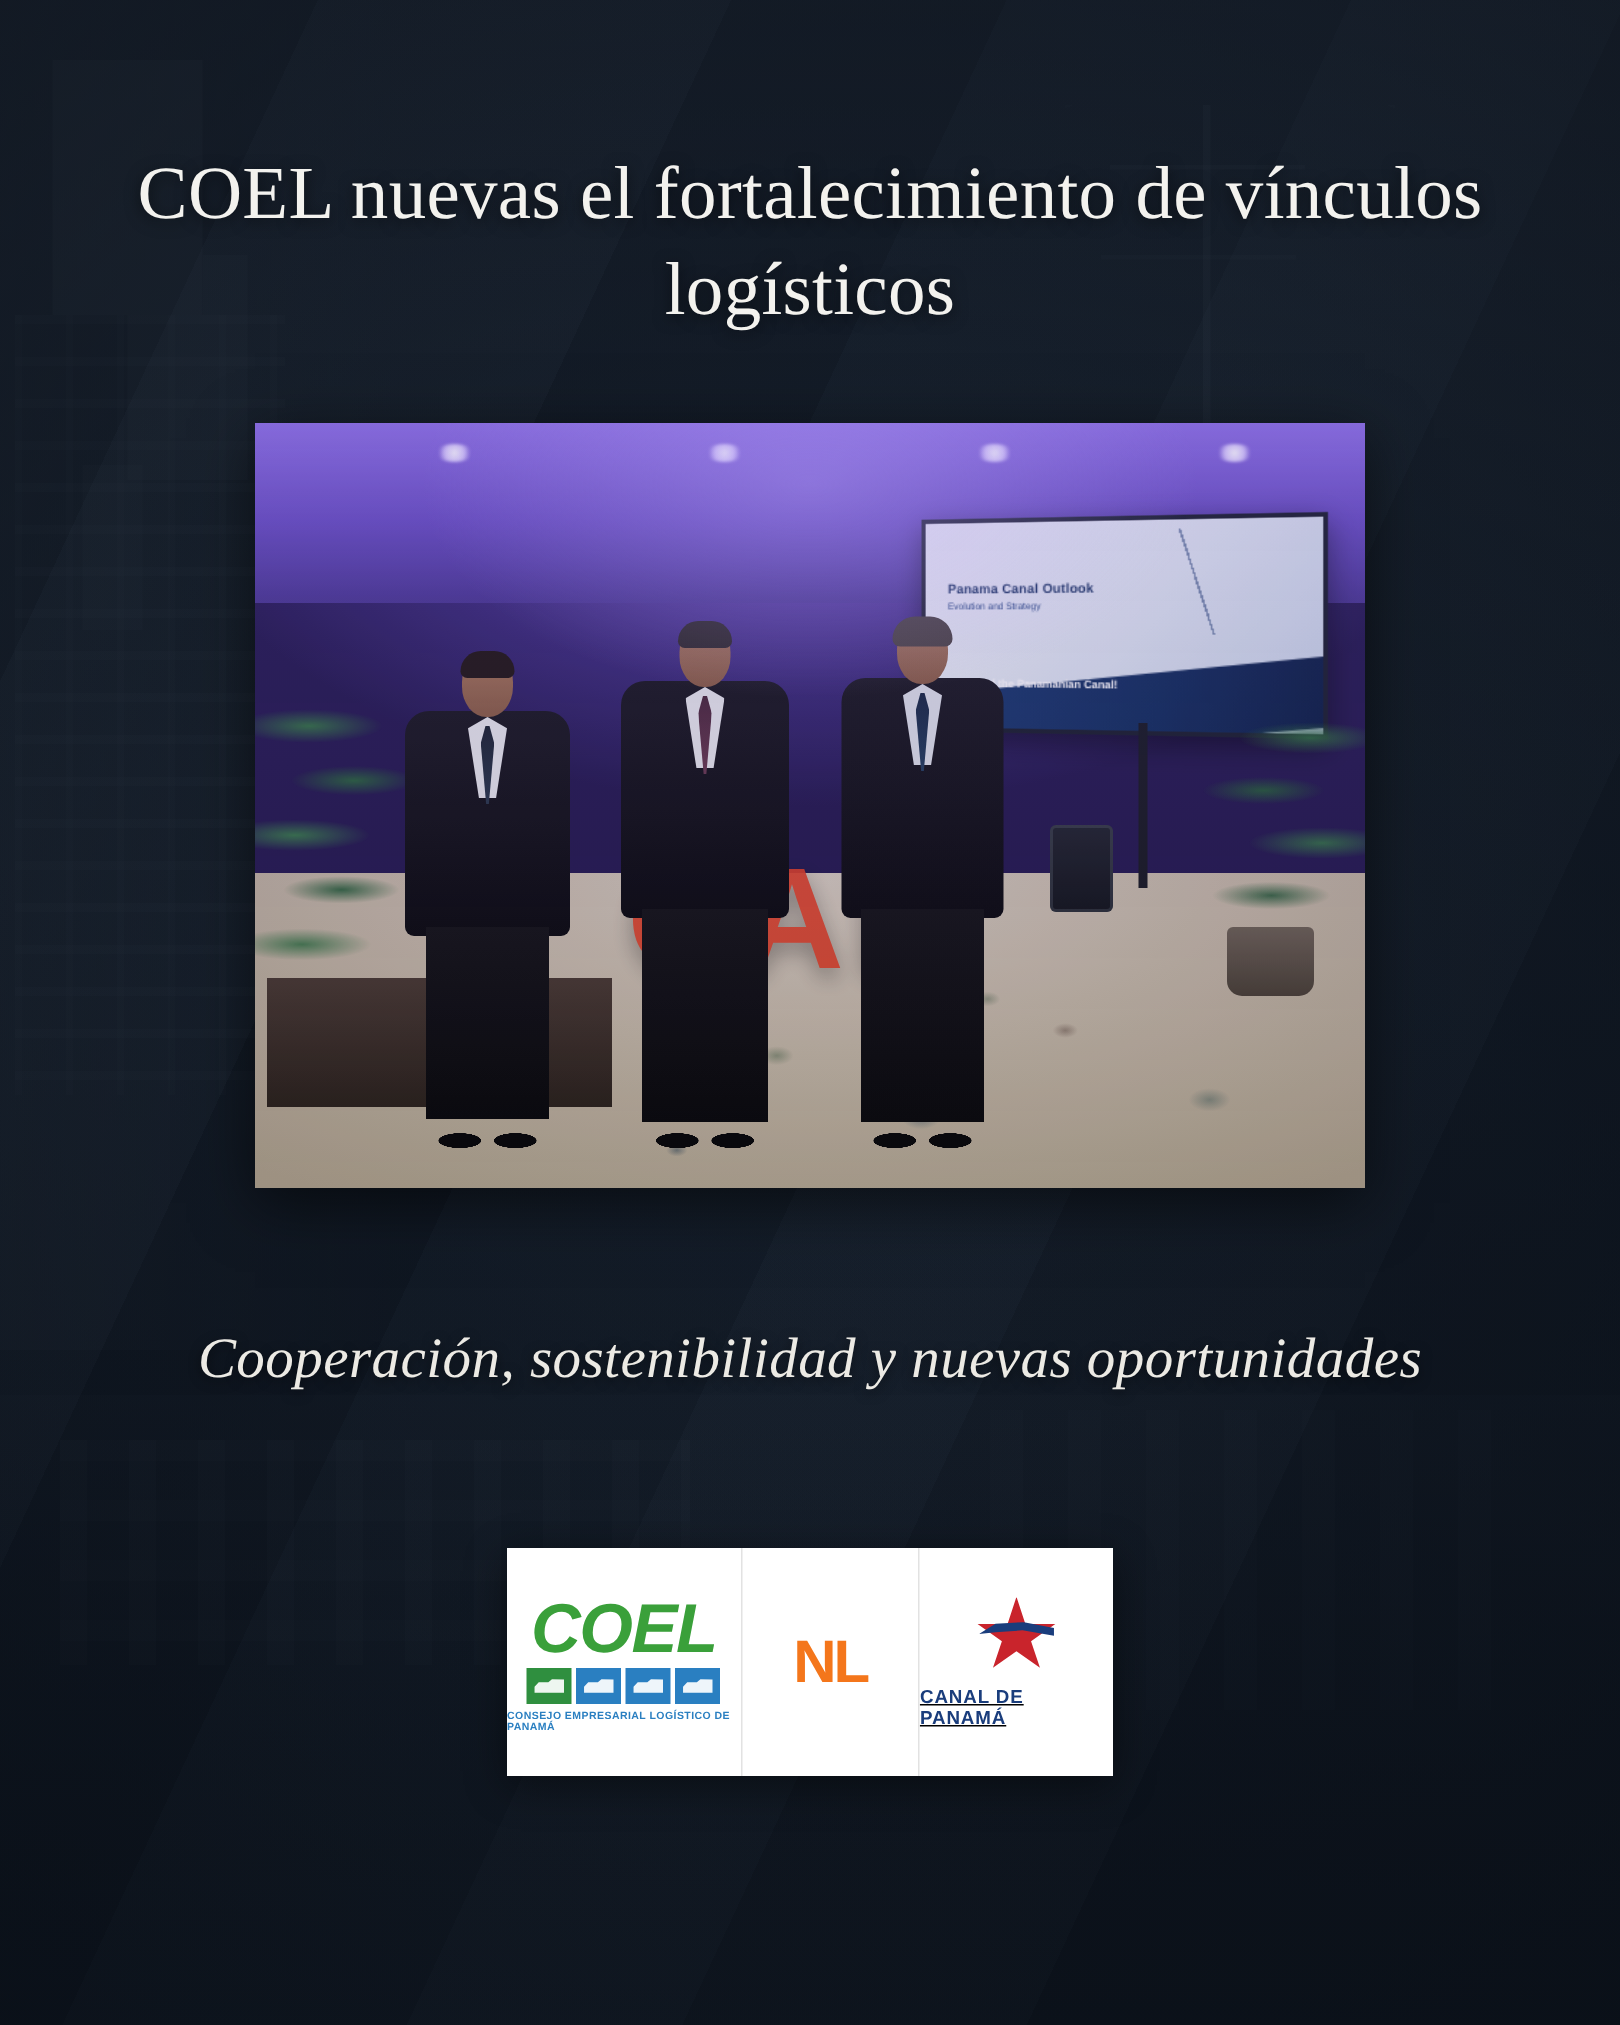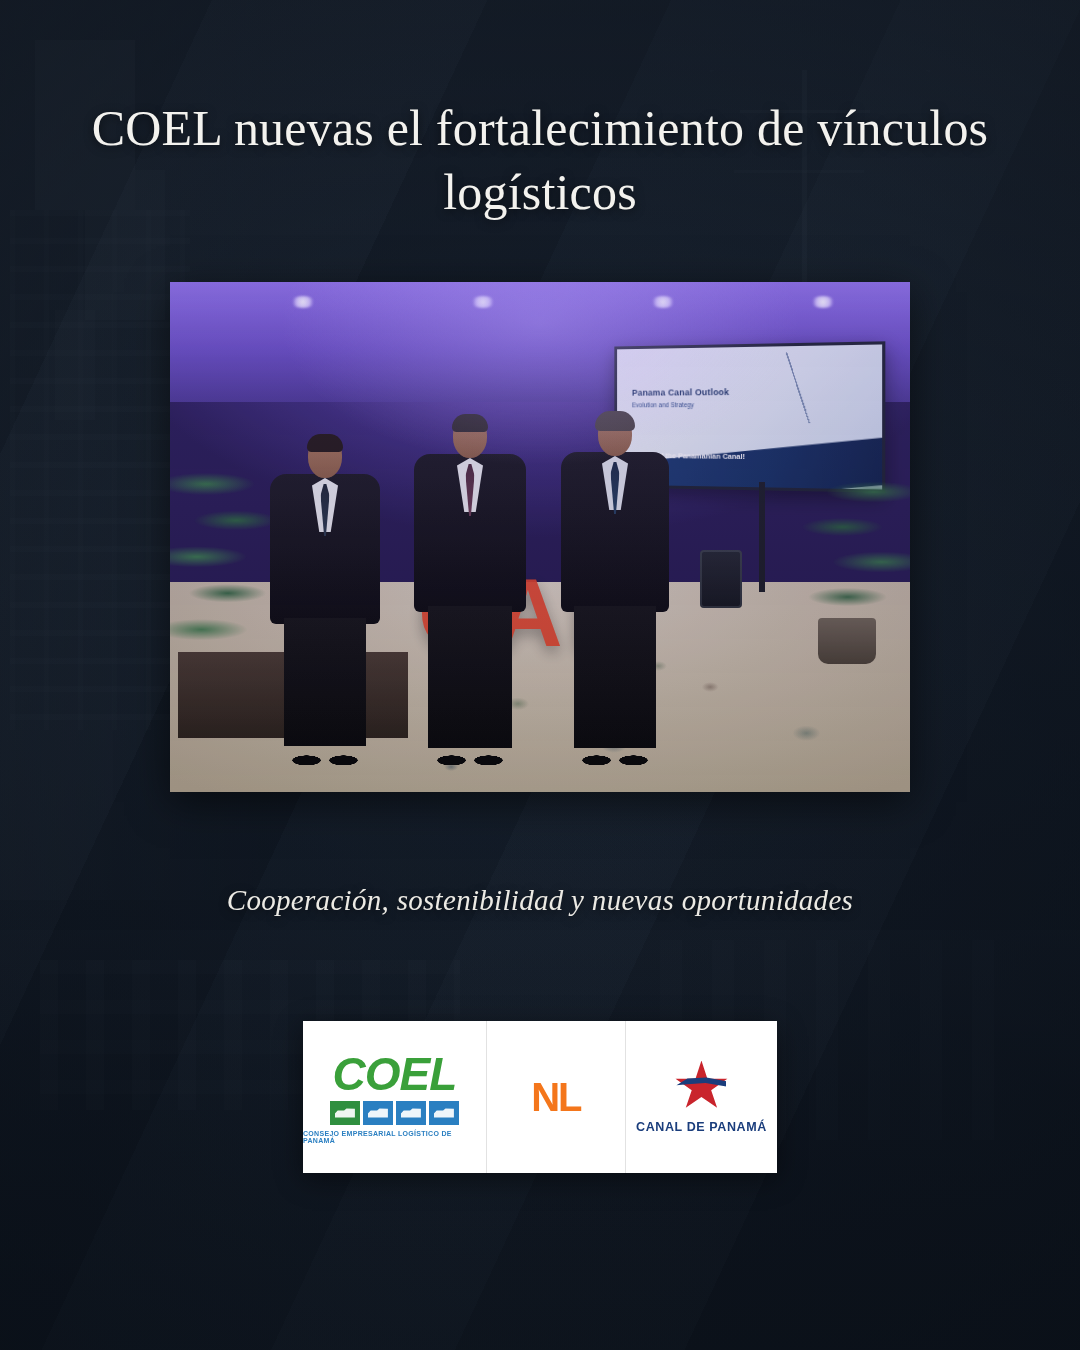--- a/index.html
+++ b/index.html
@@ -365,44 +365,44 @@
     pointer-events: none;
   }
 
   .subtitle {
     margin-top: 92px;
     width: 860px;
     text-align: center;
     color: #eceae4;
     font-family: "Liberation Serif", serif;
     font-style: italic;
-    font-size: 29px;
+    font-size: 38px;
     letter-spacing: 0.3px;
     text-shadow: 0 2px 8px rgba(0,0,0,0.5);
   }
 
   .logo-bar {
     margin-top: 104px;
-    width: 474px;
+    width: 404px;
     height: 152px;
     background: #ffffff;
     display: flex;
     align-items: center;
     box-shadow: 0 6px 26px rgba(0,0,0,0.45);
   }
   .logo-cell {
     height: 100%;
     display: flex;
     align-items: center;
     justify-content: center;
     position: relative;
   }
   .logo-coel { width: 196px; flex-direction: column; }
   .logo-nl   { width: 148px; border-left: 1px solid #e2e2e2; border-right: 1px solid #e2e2e2; }
-  .logo-acp  { width: 162px; flex-direction: column; }
+  .logo-acp  { width: 162px; flex-direction: column; text-decoration: underline; }
 
   .coel-word {
     font-family: "Liberation Sans", sans-serif;
     font-size: 46px;
     font-weight: bold;
     font-style: italic;
     color: #3aa03a;
     letter-spacing: -1px;
     line-height: 1;
   }

